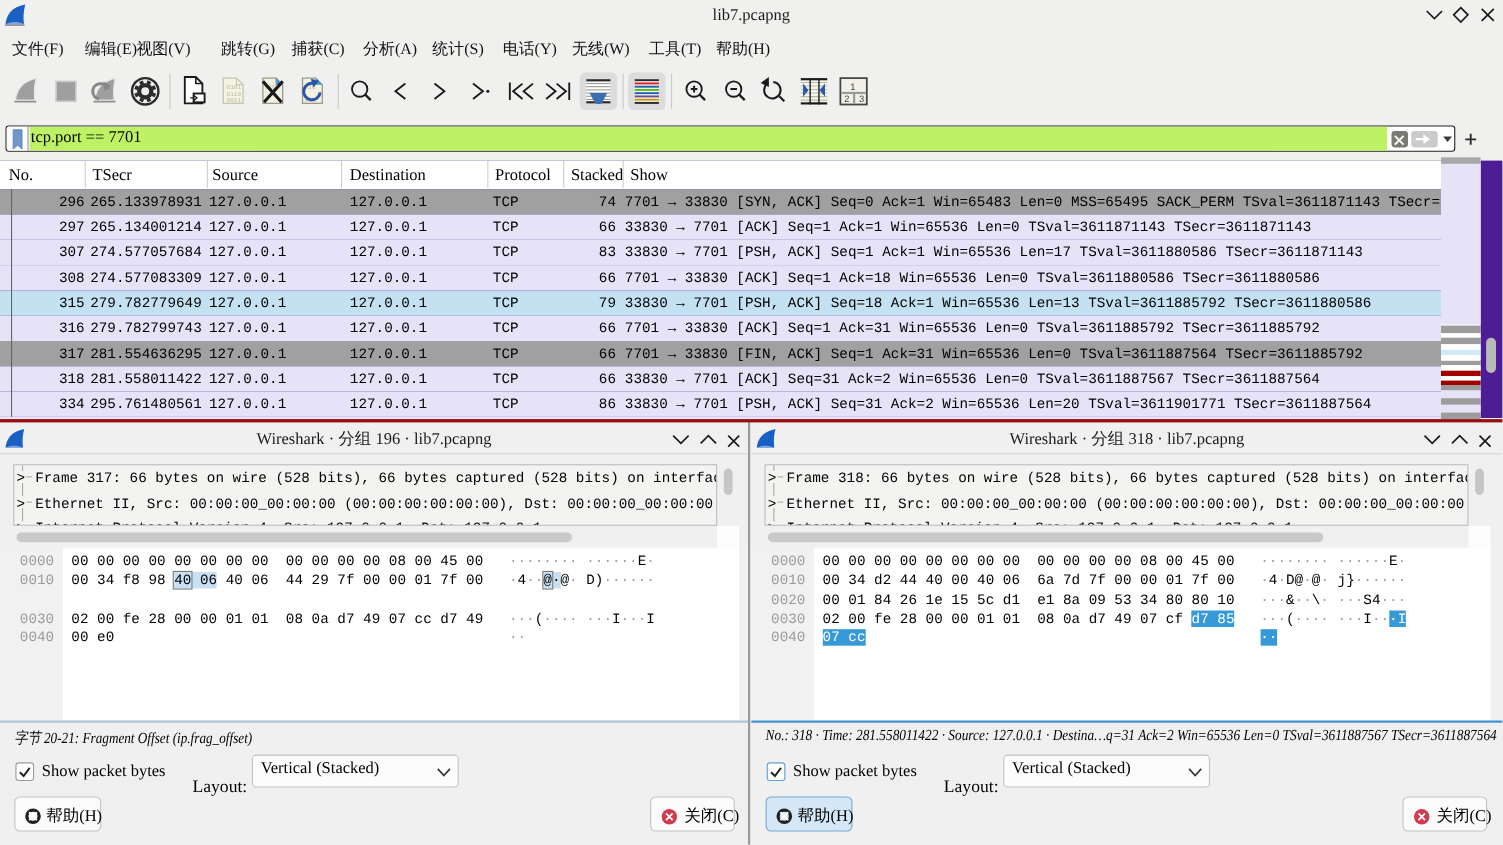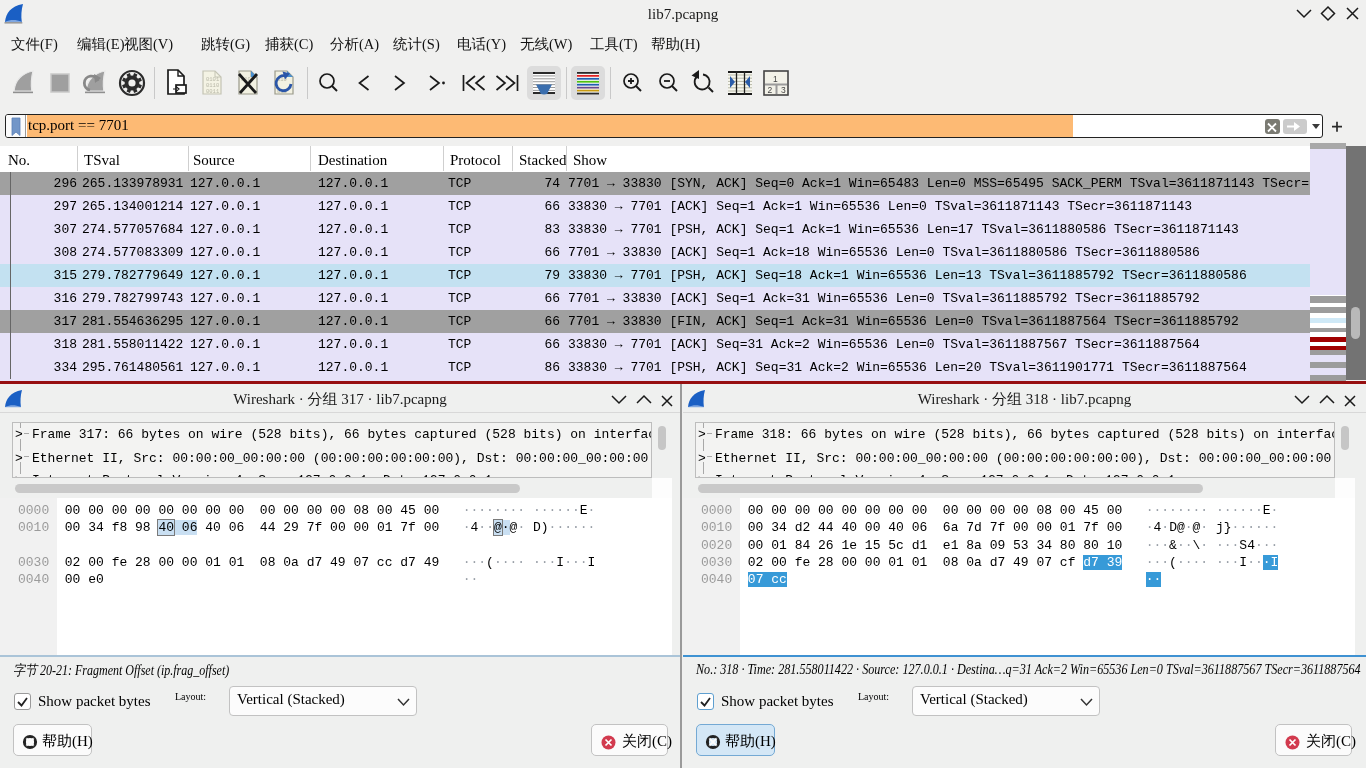--- a/index.html
+++ b/index.html
@@ -11,27 +11,27 @@
 
 #title-text { left:0; top:6px; width:1366px; text-align:center; font-size:15px; color:#1a1a1a; }
 
 
 #menubar { left:0; top:28px; width:1366px; height:34px; font-size:14.5px; color:#111; }
 #menubar span { position:absolute; top:7px; }
 
 
 #filterbox { position:absolute; left:5px; top:114px; width:1318px; height:24px; border:1px solid #222; border-radius:3px; background:#fff; overflow:hidden; }
 #bookmark { position:absolute; left:0; top:0; width:20px; height:22px; border-right:1px solid #999; background:#fbfbfb; }
-#filtergreen { position:absolute; left:21px; top:0; width:1046px; height:22px; background:#fdba74; font-size:15px; padding:2px 0 0 1px; color:#000; }
+#filtergreen { position:absolute; left:21px; top:0; width:1234px; height:22px; background:#bef264; font-size:15px; padding:2px 0 0 1px; color:#000; }
 #fclear { position:absolute; left:1259px; top:4px; width:15px; height:15px; background:#7b7b73; border-radius:3px; }
 #fapply { position:absolute; left:1277px; top:4px; width:24px; height:15px; background:#cbcbcb; border-radius:3px; }
 #fdrop { position:absolute; left:1306px; top:9px; width:0; height:0; border-left:4px solid transparent; border-right:4px solid transparent; border-top:5px solid #3a3a3a; }
 
 
-#plist { left:0; top:146px; width:1366px; height:234px; background:#737373; }
+#plist { left:0; top:146px; width:1366px; height:234px; background:#4c1d95; }
 #phead { position:absolute; left:0; top:0; width:1310px; height:26px; background:#fff; font-size:15px; color:#000; }
 #phead .hc { position:absolute; top:6px; }
 #phead .hsep { position:absolute; top:0; width:1px; height:25px; background:#cfcfcf; }
 .prow { position:absolute; left:0; width:1310px; height:23px; font-size:13px; line-height:23px; white-space:pre; }
 .prow span { position:absolute; }
 .lav { background:#e6e2f8; }
 .gry { background:#a0a0a0; }
 .blu { background:#c3e1f1; }
 #relline { position:absolute; left:10px; top:26px; width:1px; height:208px; background:#666; }
 #redline { left:0; top:381px; width:1366px; height:3px; background:#960f10; z-index:5; }
@@ -53,21 +53,21 @@
 .hexrow { position:absolute; left:18px; white-space:pre; font-family:"Liberation Mono",monospace; font-size:13px; color:#000; }
 .hexrow b { font-weight:normal; color:#9b9b9b; }
 .hl1 { background:#c9dff2; }
 .hlb { outline:1px solid #7a7a7a; outline-offset:0; }
 .dot { color:#9aa0a8; }
 .hl2 { background:#379ad8; color:#fff; }
 .sepline { position:absolute; left:0; top:272px; width:100%; height:2px; }
 .statline { position:absolute; left:13px; top:279px; font-style:italic; font-size:14px; color:#000; white-space:pre; transform-origin:left top; transform:scaleX(0.857); }
 .cbx { position:absolute; left:14px; top:310px; width:17px; height:17px; background:#fff; border:1px solid #9a9a9a; border-radius:3px; }
 .cblabel { position:absolute; left:38px; top:310px; font-size:15px; }
-.laylabel { position:absolute; left:175px; top:308px; font-size:10px; }
+.laylabel { position:absolute; left:175px; top:324px; font-size:16px; }
 .combo { position:absolute; left:229px; top:303px; width:188px; height:30px; background:#fcfcfc; border:1px solid #c2c2c2; border-radius:4px; font-size:15px; }
 .combo span { position:absolute; left:7px; top:4px; }
 .btn { position:absolute; top:341px; height:32px; background:#fbfbfb; border:1px solid #c2c2c2; border-radius:5px; font-size:15px; }
 .btn span { position:absolute; top:7px; white-space:nowrap; }
 .helpbtn { left:13px; width:79px; }
 .closebtn { width:77px; }
 </style>
 </head>
 <body>
 
@@ -210,21 +210,21 @@
 <svg class="abs" style="left:0;top:104px" width="1366" height="42">
   <path d="M12,14 h8 v17.5 l-4,-3.5 l-4,3.5 z" fill="#7296c8" stroke="#5a80b8" stroke-width="0.8"></path>
   <path d="M1268,19.5 l8,8 M1276,19.5 l-8,8" stroke="#fff" stroke-width="1.8"></path>
   <path d="M1287,21.5 h7 v-3.5 l6,4.5 l-6,4.5 v-3.5 h-7 z" fill="#fff"></path>
   <path d="M1332,22.7 h10 M1337,17.7 v10" stroke="#2a2a2a" stroke-width="1.7"></path>
 </svg>
 
 <div class="abs" id="plist">
   <div id="phead">
     <span class="hc" style="left:8px">No.</span>
-    <span class="hc" style="left:84px">TSval</span>
+    <span class="hc" style="left:84px">TSecr</span>
     <span class="hc" style="left:193px">Source</span>
     <span class="hc" style="left:318px">Destination</span>
     <span class="hc" style="left:450px">Protocol</span>
     <span class="hc" style="left:519px">Stacked</span>
     <span class="hc" style="left:573px">Show</span>
     <span class="hsep" style="left:77px"></span>
     <span class="hsep" style="left:188px"></span>
     <span class="hsep" style="left:310px"></span>
     <span class="hsep" style="left:443px"></span>
     <span class="hsep" style="left:512px"></span>
@@ -261,21 +261,21 @@
     <div style="top:212.2px;height:6.600000000000023px;background:#e6e2f8"></div>
     <div style="top:218.8px;height:6.5px;background:#9c9c9c"></div>
     <div style="top:225.3px;height:6.5px;background:#e6e2f8"></div>
     <div style="top:231.8px;height:6.199999999999989px;background:#9c9c9c"></div>
   </div>
 <div class="abs" id="vpill-list"></div>
 <div class="abs" style="left:0;top:379px;width:1310px;height:2px;background:#e6e2f8"></div>
 <div class="abs" id="redline"></div>
 
 <div class="abs" id="dlgL" style="left:0;top:383px;width:682px;height:385px;background:#eff0ef;border-right:2px solid #9a9a9a">
-    <div class="dtt">Wireshark · 分组 317 · lib7.pcapng</div>
+    <div class="dtt">Wireshark · 分组 196 · lib7.pcapng</div>
     <div class="dtitle-line"></div>
     <svg class="abs" style="left:0;top:0" width="682" height="30">
       <path d="M 5,24 C 6,16 10,9.5 22,7 C 20.4,13 20.2,18 20.9,24 Z" fill="#1a5fc4"></path>
       <path d="M 5.3,23.8 C 10,21.7 15,21.5 20.8,23.8 L 20.9,24.3 L 5.2,24.3 Z" fill="#7fa6e0"></path>
       <polyline points="612,13 619,20 626,13" fill="none" stroke="#1a1a1a" stroke-width="1.5"></polyline>
       <polyline points="637,20 644,13 651,20" fill="none" stroke="#1a1a1a" stroke-width="1.5"></polyline>
       <path d="M662,13 L672,23 M672,13 L662,23" stroke="#1a1a1a" stroke-width="1.5"></path>
     </svg>
     <div class="tree">
       <div style="position:absolute;left:7px;top:0;width:1px;height:5px;background:#a8a8a8"></div>
@@ -358,21 +358,21 @@
     <div class="corner"></div>
     <div class="hstrip">
       <div class="hpill"></div>
     </div>
     <div class="tvpill" style="top:122px;height:36px"></div>
     <div class="hexarea">
       <div class="hexgut"></div>
       <div class="hexrow" style="top:5px"><b>0000</b>  00 00 00 00 00 00 00 00  00 00 00 00 08 00 45 00   <span class="dot">········</span> <span class="dot">······</span>E<span class="dot">·</span></div>
       <div class="hexrow" style="top:22.3px"><b>0010</b>  00 34 d2 44 40 00 40 06  6a 7d 7f 00 00 01 7f 00   <span class="dot">·</span>4<span class="dot">·</span>D@<span class="dot">·</span>@<span class="dot">·</span> j}<span class="dot">······</span></div>
       <div class="hexrow" style="top:39.6px"><b>0020</b>  00 01 84 26 1e 15 5c d1  e1 8a 09 53 34 80 80 10   <span class="dot">···</span>&amp;<span class="dot">··</span>\<span class="dot">·</span> <span class="dot">···</span>S4<span class="dot">···</span></div>
-      <div class="hexrow" style="top:56.900000000000006px"><b>0030</b>  02 00 fe 28 00 00 01 01  08 0a d7 49 07 cf <span class="hl2">d7 39</span>   <span class="dot">···</span>(<span class="dot">····</span> <span class="dot">···</span>I<span class="dot">··</span><span class="hl2">·I</span></div>
+      <div class="hexrow" style="top:56.900000000000006px"><b>0030</b>  02 00 fe 28 00 00 01 01  08 0a d7 49 07 cf <span class="hl2">d7 85</span>   <span class="dot">···</span>(<span class="dot">····</span> <span class="dot">···</span>I<span class="dot">··</span><span class="hl2">·I</span></div>
       <div class="hexrow" style="top:74.2px"><b>0040</b>  <span class="hl2">07 cc</span>                                              <span class="hl2">··</span></div>
     </div>
     <div class="sepline" style="background:#3f92d2"></div>
     <div class="statline" style="transform:scaleX(0.866)">No.: 318 · Time: 281.558011422 · Source: 127.0.0.1 · Destina…q=31 Ack=2 Win=65536 Len=0 TSval=3611887567 TSecr=3611887564</div>
     <div class="cbx" style="border-color:#5e9fd0"><svg width="15" height="15">
         <path d="M3,8 l3.5,3.5 L12,4" fill="none" stroke="#222" stroke-width="1.8"></path>
       </svg></div>
     <div class="cblabel">Show packet bytes</div>
     <div class="laylabel">Layout:</div>
     <div class="combo">

